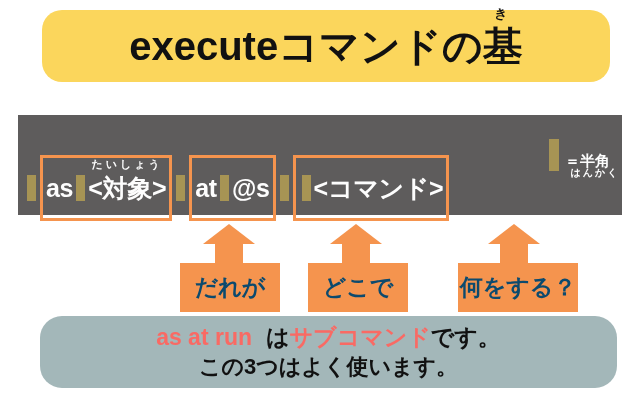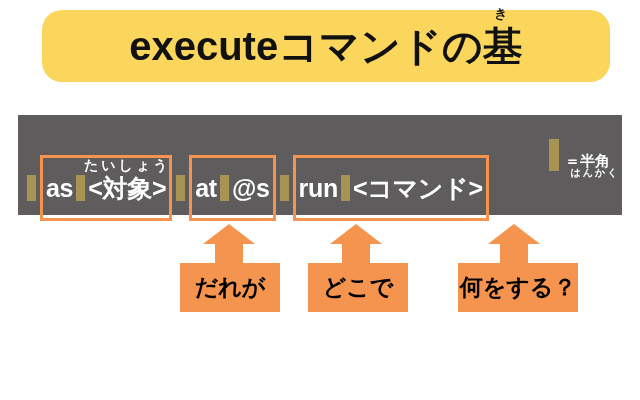--- a/index.html
+++ b/index.html
@@ -25,21 +25,21 @@
     display: flex; align-items: flex-end; white-space: nowrap;
   }
 
   
   .rwrap { position: relative; display: inline-block; }
   .furi {
     position: absolute; left: 50%; transform: translateX(-50%);
     white-space: nowrap; font-weight: bold;
   }
   .furi-title { top: -14px; font-size: 13px; color: #111111; letter-spacing: 4px; }
-  .furi-cmd   { top: -15px; font-size: 14px; color: #fdfdfd; letter-spacing: 3px; }
+  .furi-cmd   { top: -15px; font-size: 11px; color: #fdfdfd; letter-spacing: 3px; }
   .furi-legend{ top: -12px; font-size: 10px; color: #fdfdfd; letter-spacing: 2px; margin-top: 26px; }
 
   
   .bar {
     position: absolute; left: 18px; top: 115px;
     width: 604px; height: 100px;
     background: #5e5c5c;
     overflow: visible;
   }
   .legend {
@@ -69,21 +69,21 @@
     width: 0; height: 0; margin: 0 auto;
     border-left: 26px solid transparent;
     border-right: 26px solid transparent;
     border-bottom: 20px solid #f5944e;
   }
   .arrow-stem { width: 28px; height: 19px; background: #f5944e; margin: 0 auto; }
 
   
   .plabel {
     position: absolute; top: 263px; height: 49px;
-    background: #f5944e; color: #000000;
+    background: #f5944e; color: #0c4a6e;
     display: flex; align-items: center; justify-content: center;
     font-size: 23px; white-space: nowrap;
   }
 
   
   .note {
     position: absolute; left: 40px; top: 316px;
     width: 577px; height: 72px;
     background: #a3b7b9; border-radius: 22px;
     display: flex; flex-direction: column; align-items: center; justify-content: center;
@@ -137,21 +137,20 @@
 
       <span class="cbox">
         <span class="ctext">at</span>
         <span class="sp"></span>
         <span class="ctext">@s</span>
       </span>
 
       <span class="sp"></span>
 
       <span class="cbox">
-        <span class="ctext">run</span>
         <span class="sp"></span>
         <span class="ctext">
           <span>&lt;</span><span>コマンド</span><span>&gt;</span>
         </span>
       </span>
     </div>
   </div>
 
   <div class="arrow" style="left:203px;">
     <div class="arrow-head"></div>
@@ -163,14 +162,20 @@
   </div>
   <div class="arrow" style="left:488px;">
     <div class="arrow-head"></div>
     <div class="arrow-stem"></div>
   </div>
 
   <div class="plabel" style="left:180px; width:100px;">だれが</div>
   <div class="plabel" style="left:458px; width:120px;">何をする？</div>
   <div class="plabel" style="left:308px; width:100px;">どこで</div>
 
+  <div class="note">
+    <div class="note-line1">
+      <span class="red">as at run</span><span class="gap-l">は</span><span class="red">サブコマンド</span><span>です。</span>
+    </div>
+    <div class="note-line2">この3つはよく使います。</div>
+  </div>
 
 </div>
 
 </body></html>

